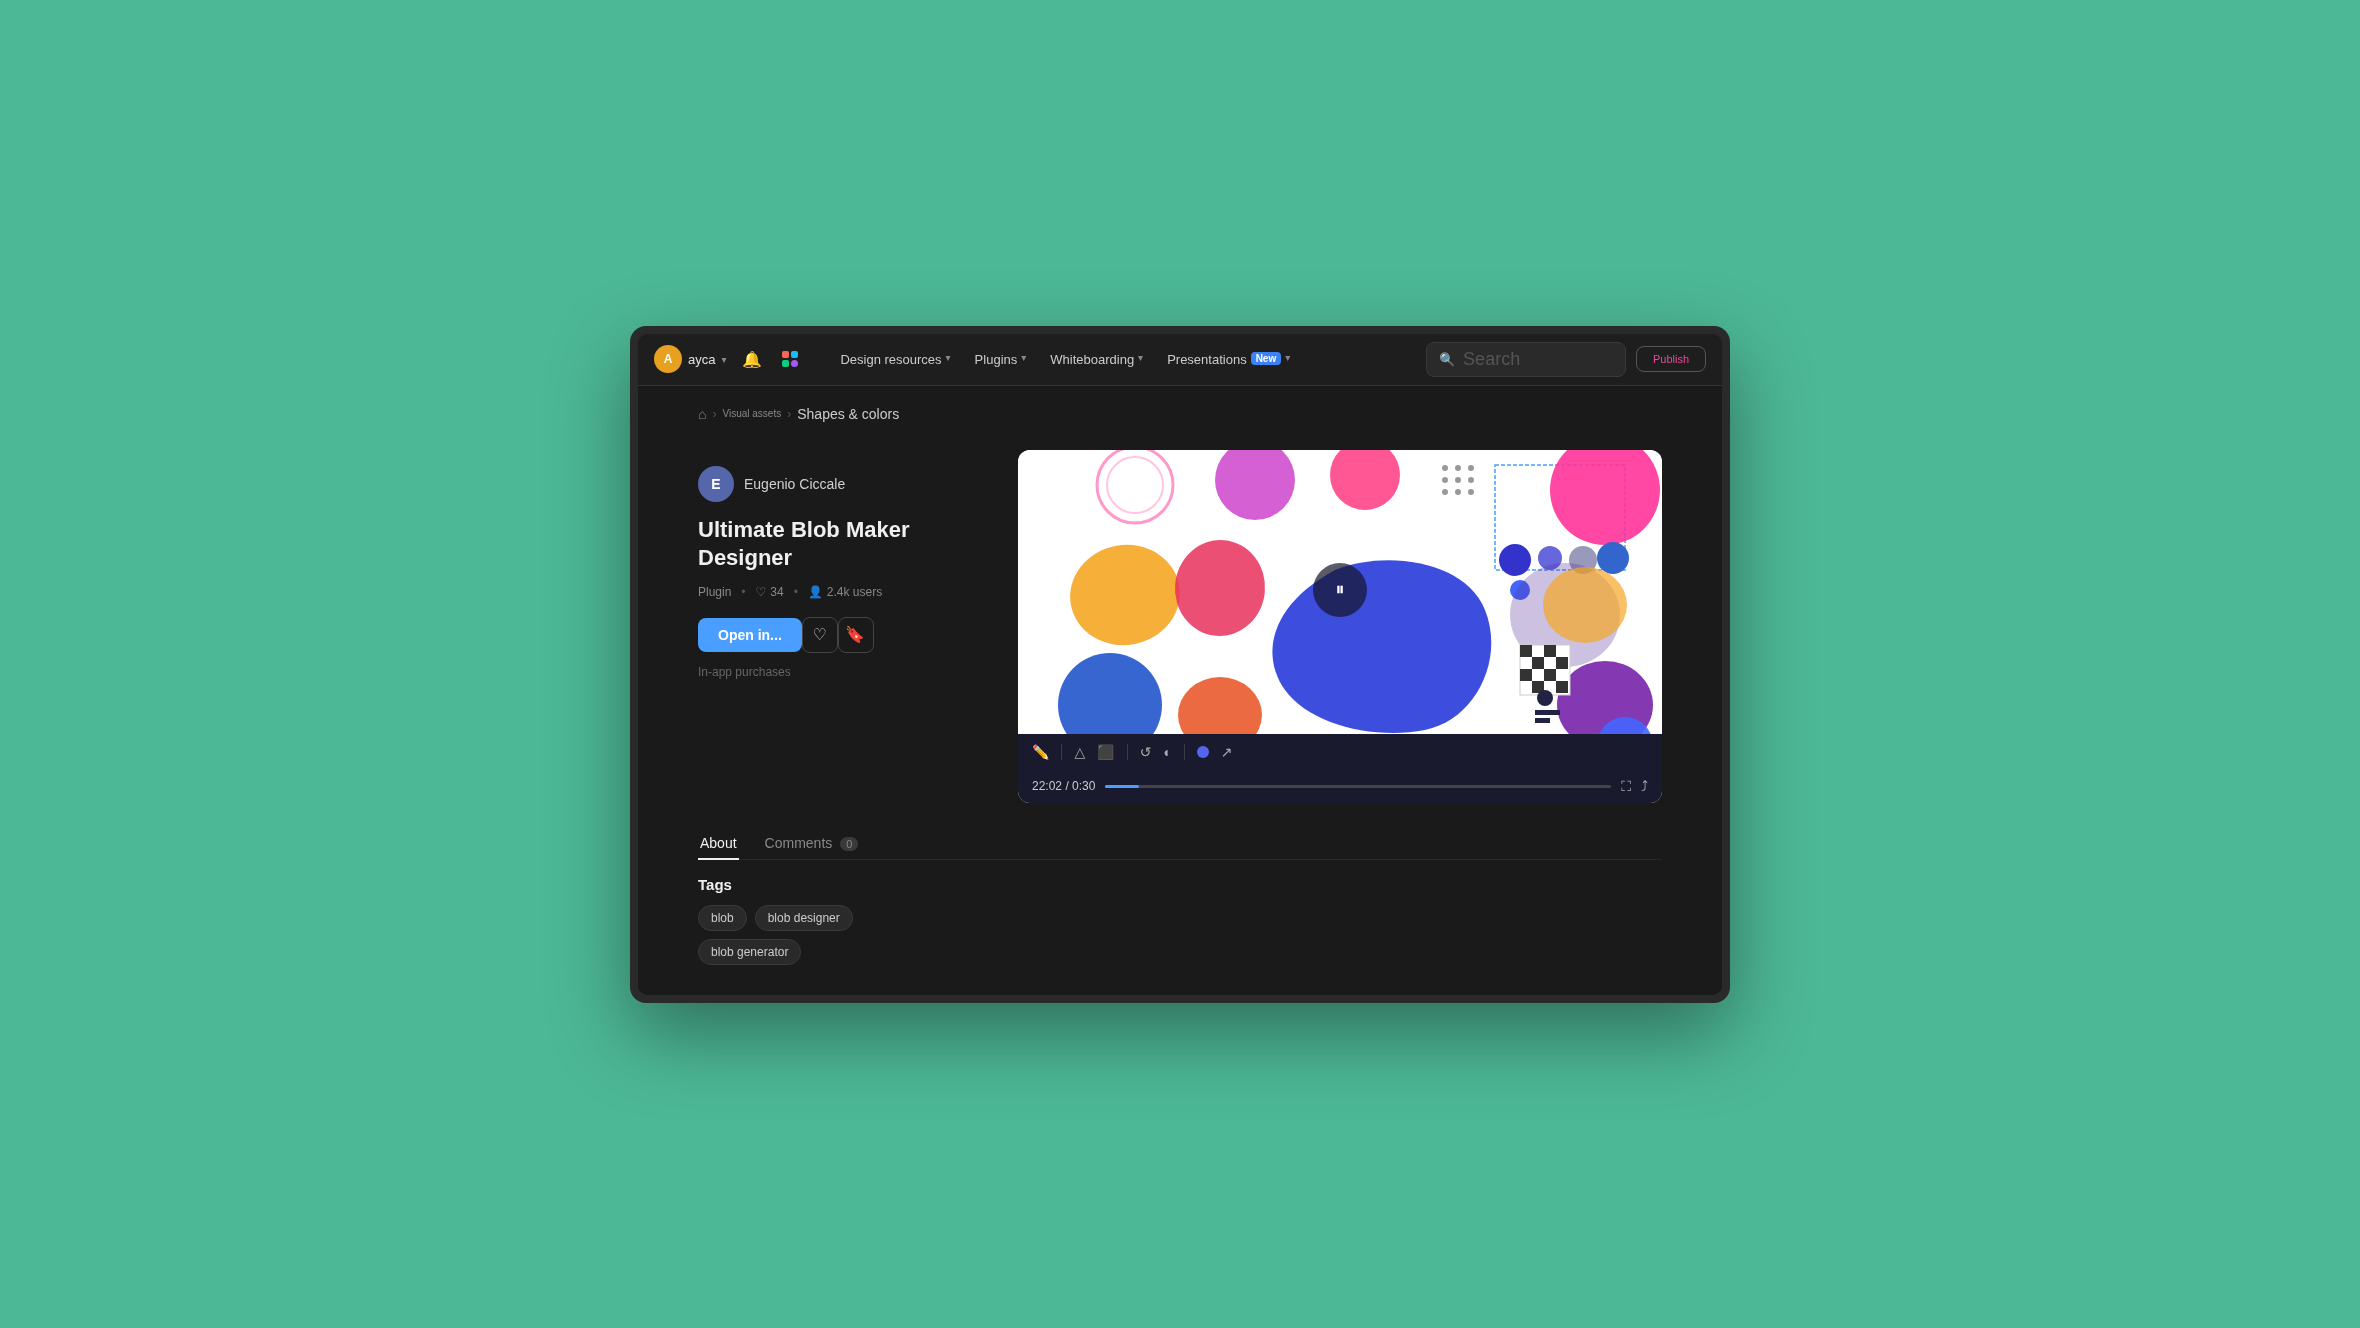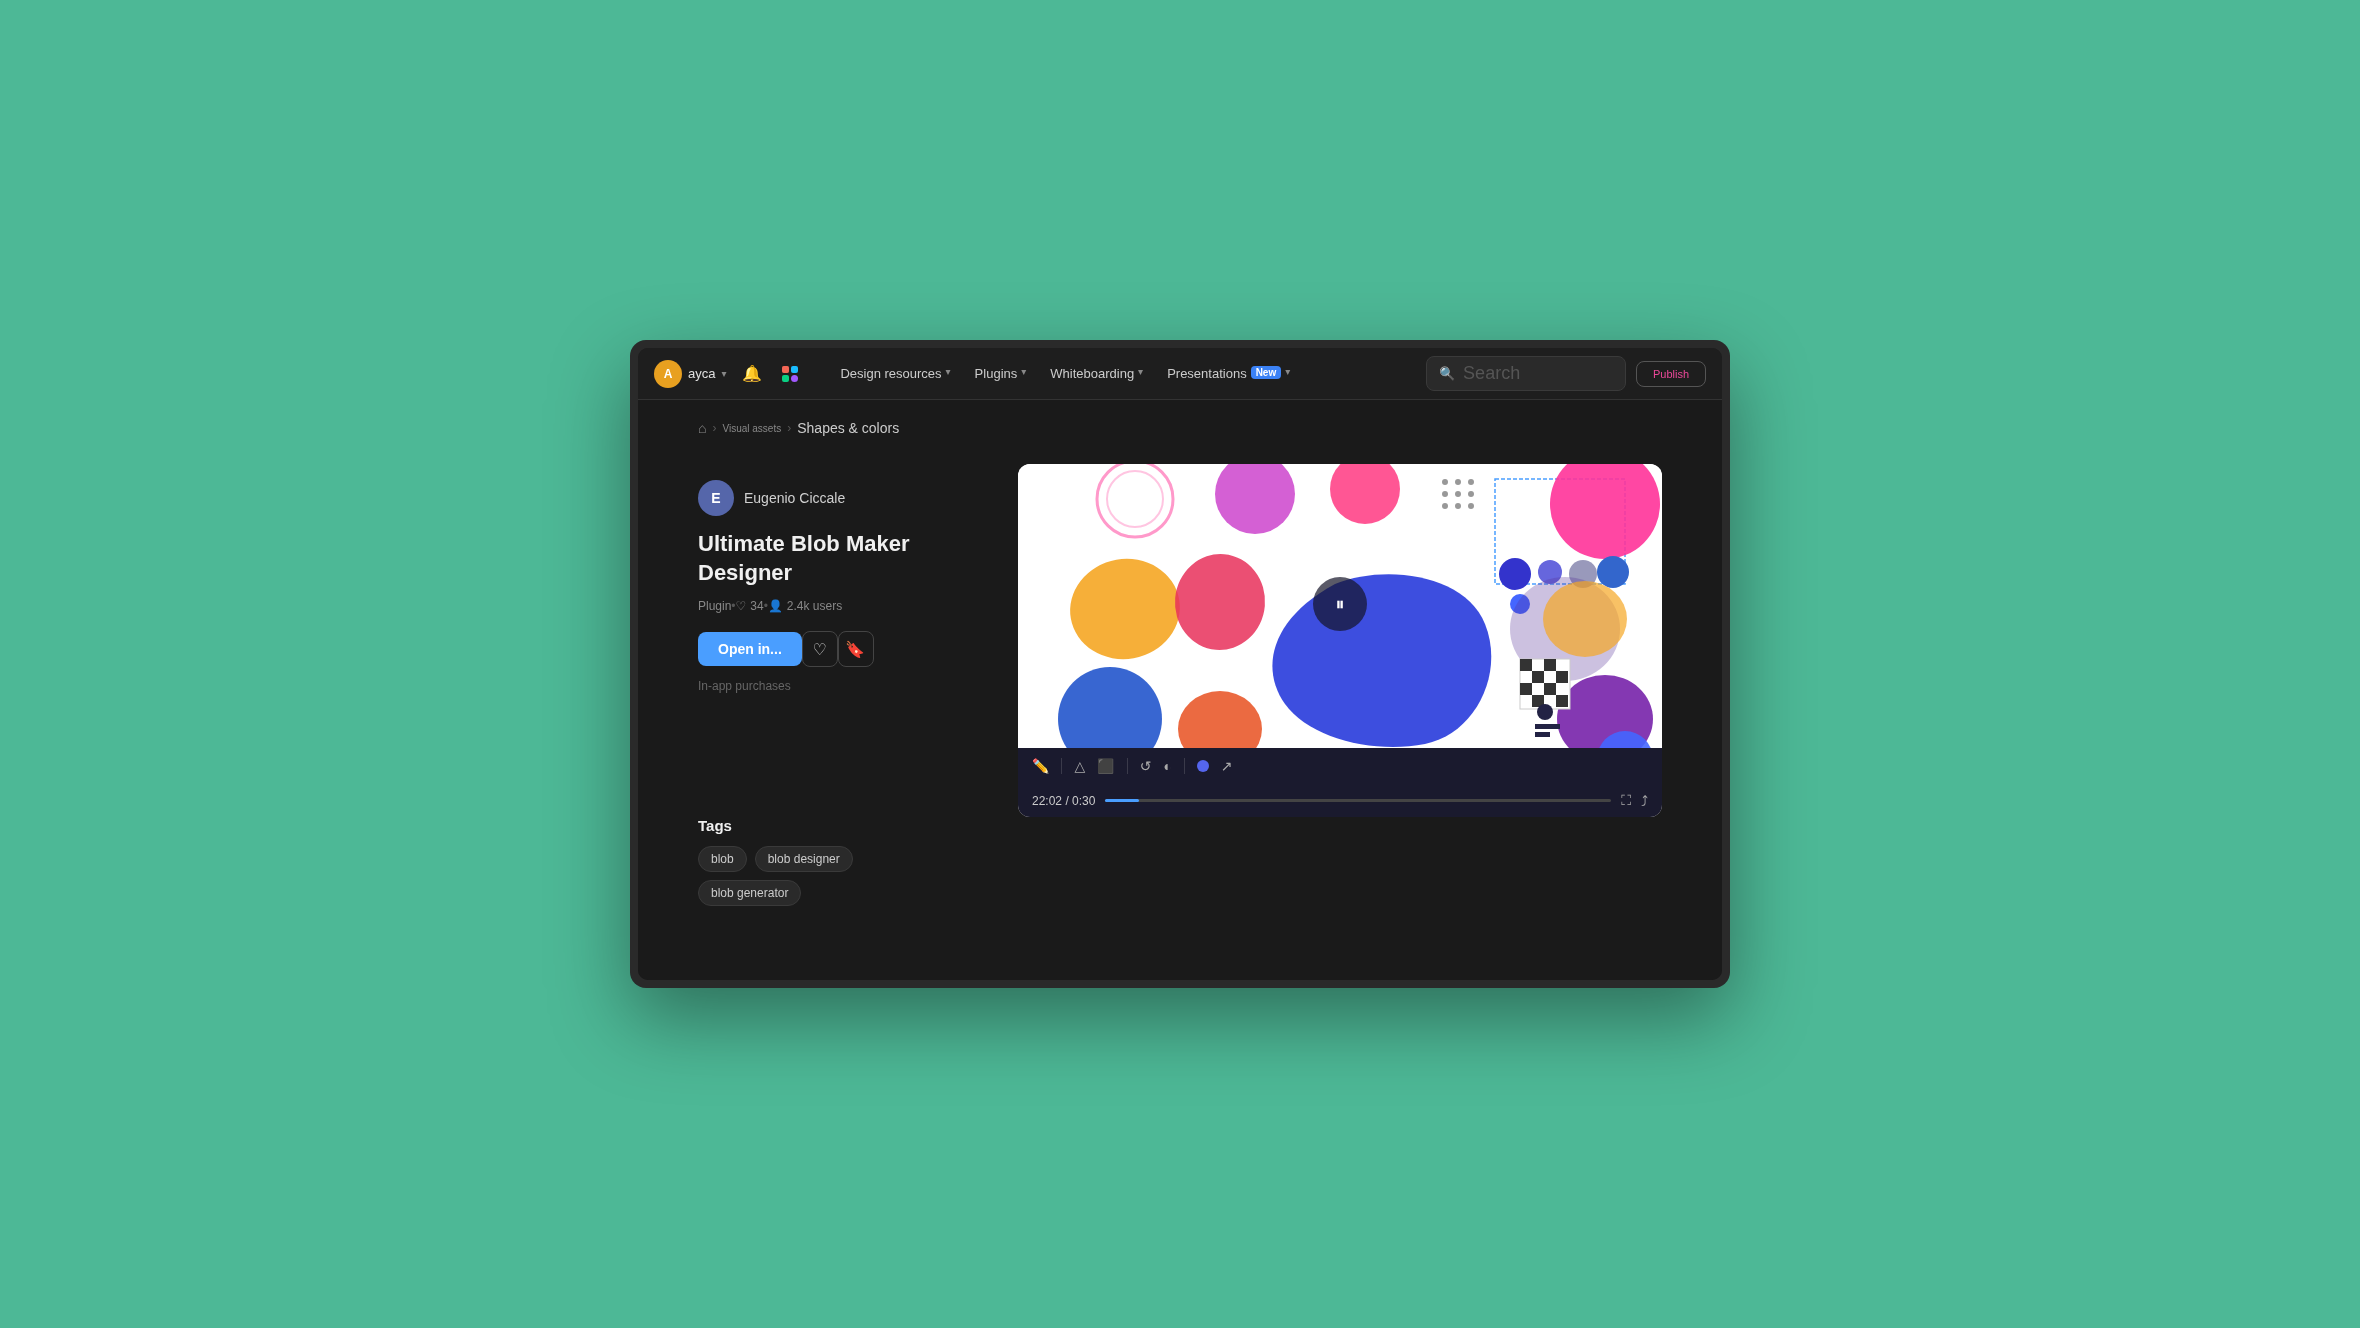--- a/index.html
+++ b/index.html
@@ -186,20 +186,21 @@
     .plugin-title {
       color: #f0f0f0;
       font-size: 22px;
       font-weight: 700;
       line-height: 1.3;
       margin-bottom: 12px;
     }
     .plugin-meta {
       display: flex;
       align-items: center;
+      gap: 10px;
       margin-bottom: 18px;
       font-size: 12px;
       color: #888;
     }
     .meta-sep { color: #555; }
     .meta-likes, .meta-users {
       display: flex;
       align-items: center;
       gap: 4px;
     }
@@ -578,20 +579,29 @@
             </span>
             <div class="progress-bar">
               <div class="progress-fill"></div>
             </div>
             <span class="ctrl-icon">⛶</span>
             <span class="ctrl-icon">⤴</span>
           </div>
         </div>
       </div>
 
+      <div class="tabs-row">
+        <div class="tab active">
+          <span>About</span>
+        </div>
+        <div class="tab">
+          <span>Comments</span>
+          <span class="tab-badge">0</span>
+        </div>
+      </div>
 
       <div class="desc-layout">
         <div class="tags-section">
           <div class="tags-title">Tags</div>
           <div class="tags-list">
             <span class="tag">blob</span>
             <span class="tag">blob designer</span>
             <span class="tag">blob generator</span>
           </div>
         </div>

